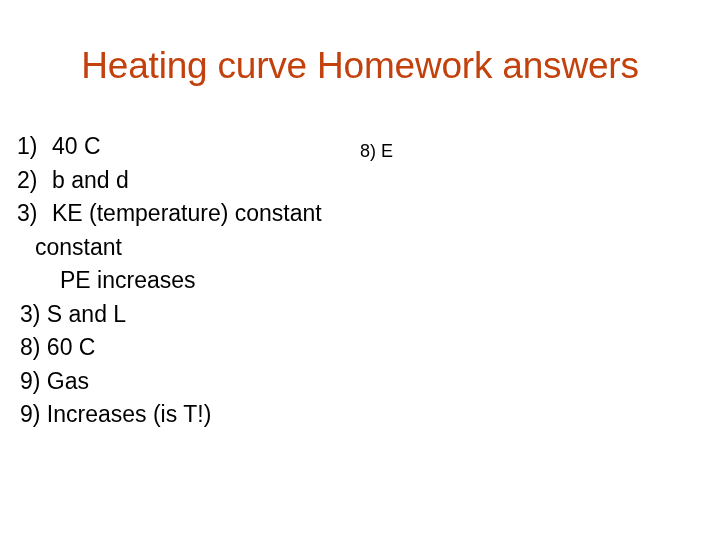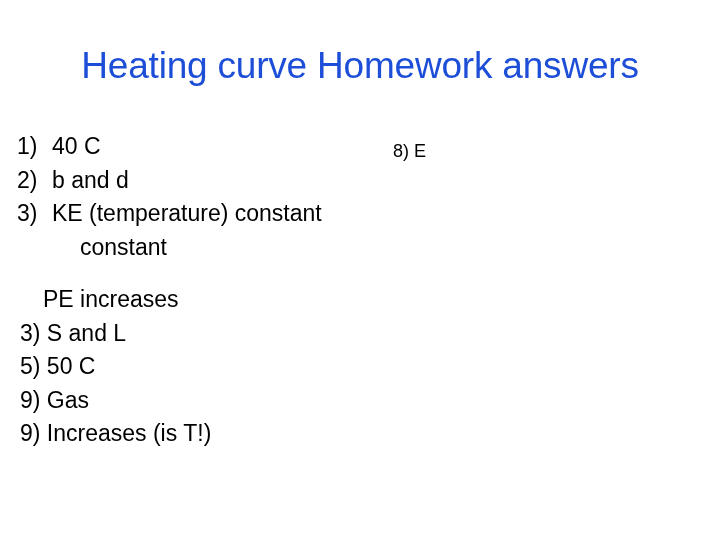--- a/index.html
+++ b/index.html
@@ -29,21 +29,21 @@
     position: absolute;
     left: 0;
     top: 44px;
     width: 720px;
     text-align: center;
     font-size: 37px;
     font-weight: 400;
     line-height: 44px;
     letter-spacing: -0.2px;
     white-space: nowrap;
-    color: #1d4ed8;
+    color: #c2410c;
   }
 
   
   #left-column {
     position: absolute;
     left: 0;
     top: 130px;
     width: 350px;
     font-size: 23px;
     line-height: 33.5px;
@@ -62,44 +62,42 @@
     top: 0;
     width: 32px;
     text-align: left;
   }
   .numbered-item .item-text {
     display: block;
   }
 
   
   .continuation-line {
-    padding-left: 80px;
+    padding-left: 35px;
   }
 
   
   .indented-line {
-    padding-left: 43px;
-    margin-top: 19px;
+    padding-left: 60px;
   }
 
   
   .plain-line {
     padding-left: 20px;
   }
 
   
   #right-column {
     position: absolute;
     left: 360px;
     top: 139px;
     width: 300px;
     font-size: 18px;
     line-height: 24px;
     color: #000000;
-    margin-left: 33px;
   }
 </style>
 </head>
 <body>
 
 <div id="slide">
 
   <div id="slide-title">Heating curve Homework answers</div>
 
   <div id="left-column">
@@ -117,21 +115,21 @@
     <div class="numbered-item">
       <span class="item-marker">3)</span>
       <span class="item-text">KE (temperature) constant</span>
     </div>
 
     <div class="continuation-line">constant</div>
 
     <div class="indented-line">PE increases</div>
 
     <div class="plain-line">3) S and L</div>
-    <div class="plain-line">5) 50 C</div>
+    <div class="plain-line">8) 60 C</div>
     <div class="plain-line">9) Gas</div>
     <div class="plain-line">9) Increases (is T!)</div>
 
   </div>
 
   <div id="right-column">
     <div class="right-line">8) E</div>
   </div>
 
 </div>

